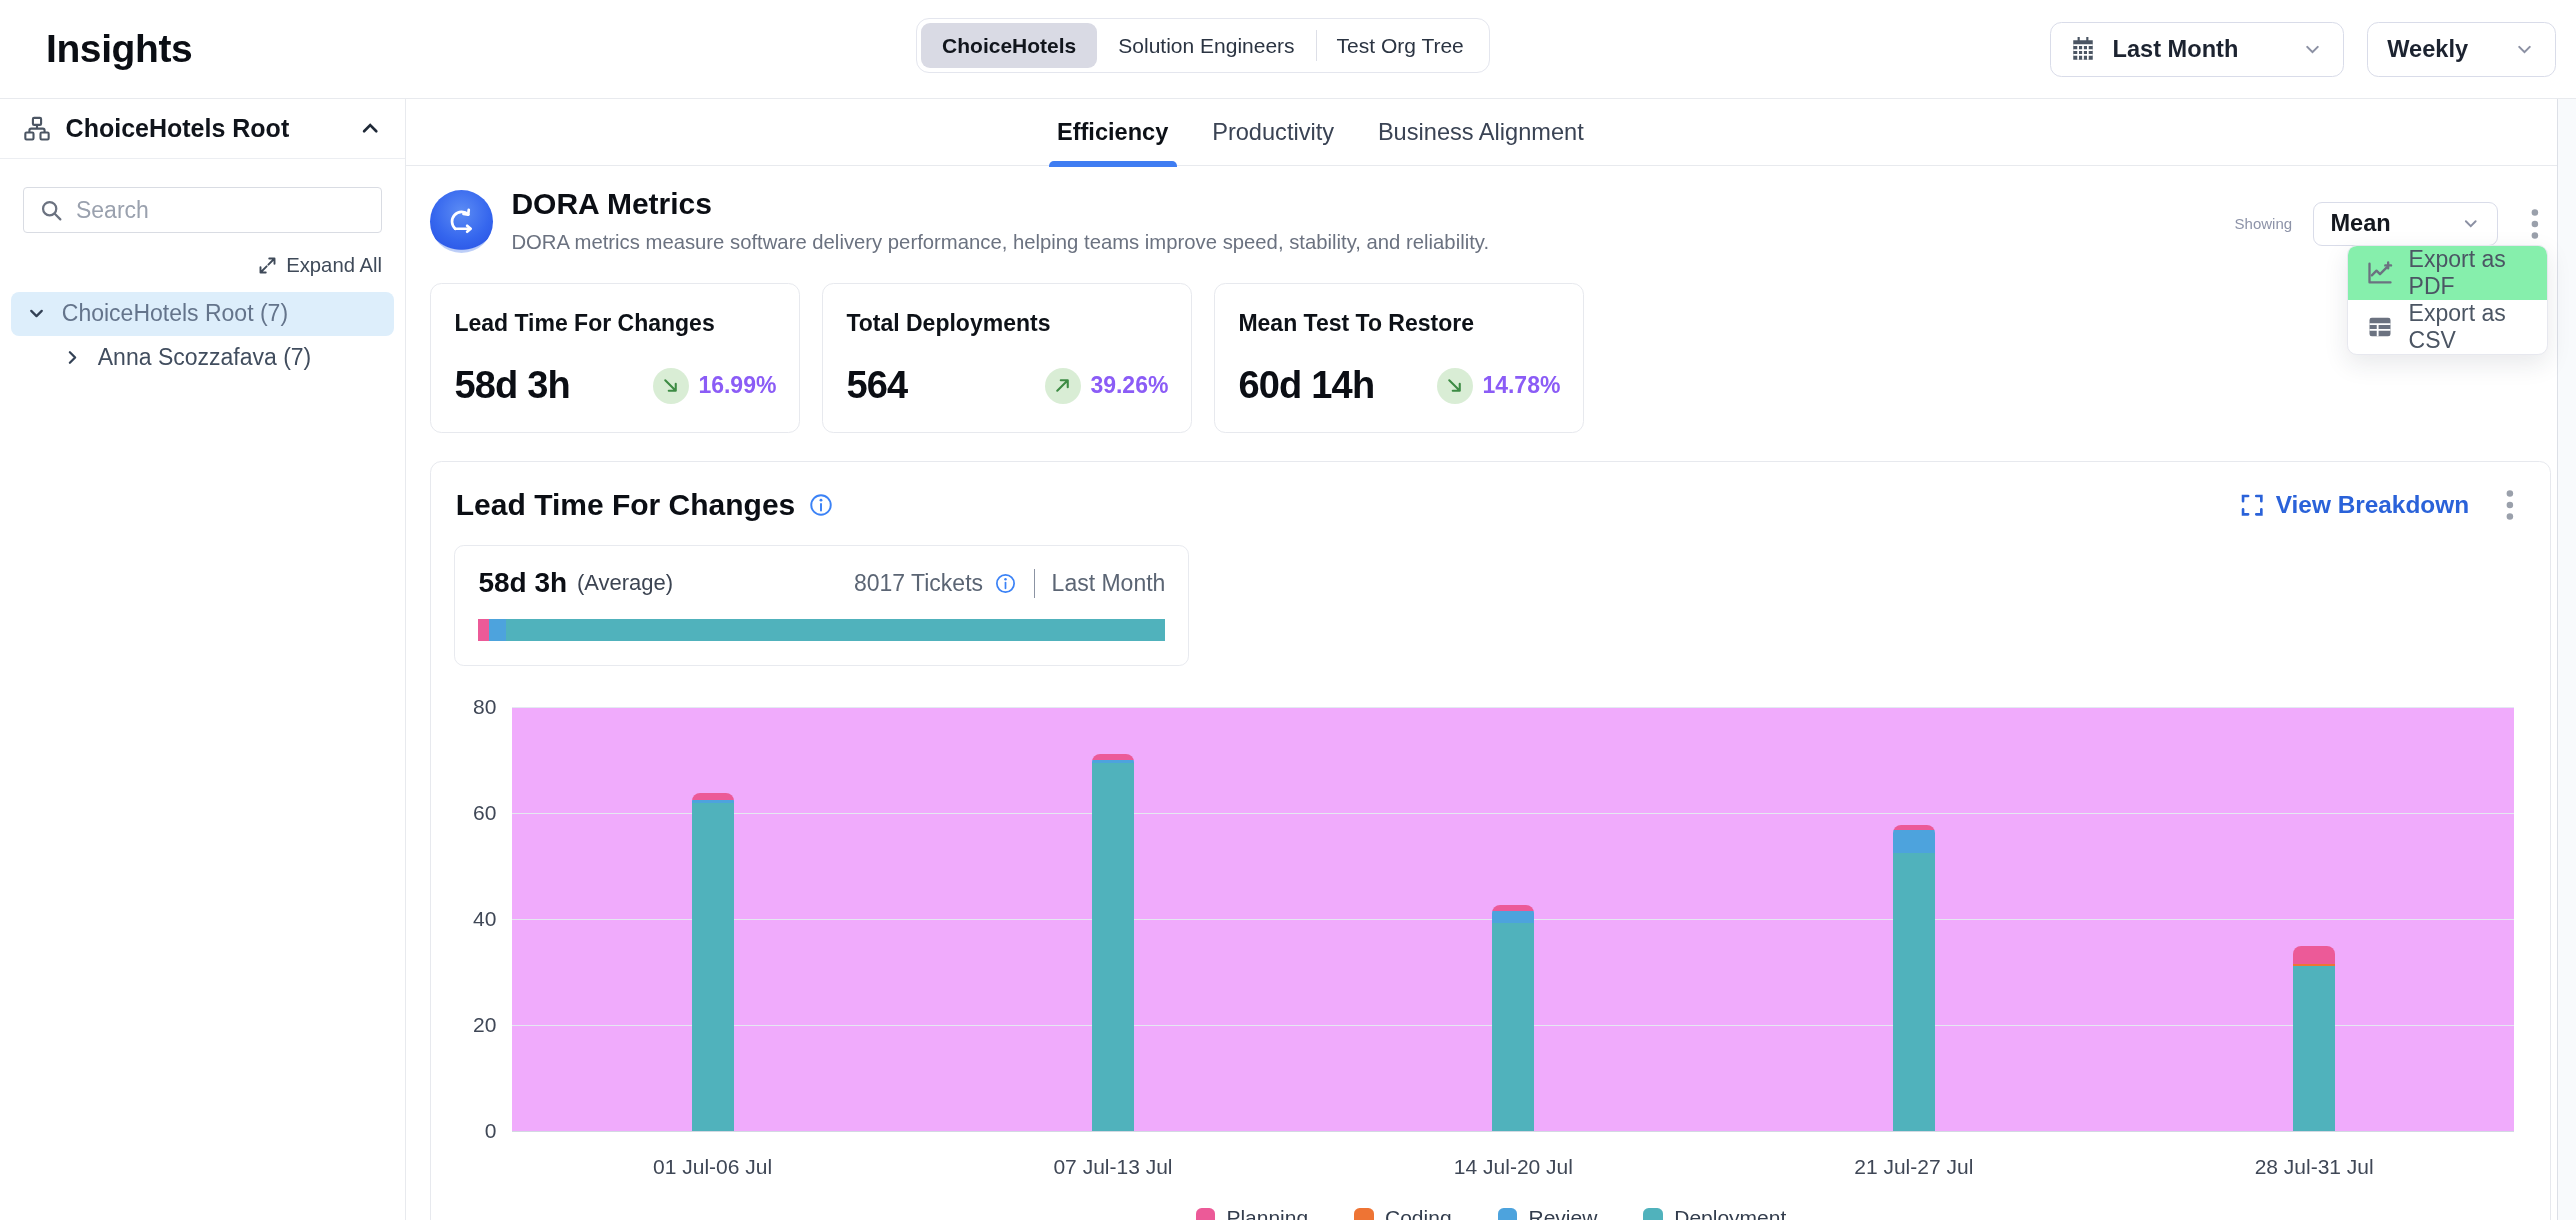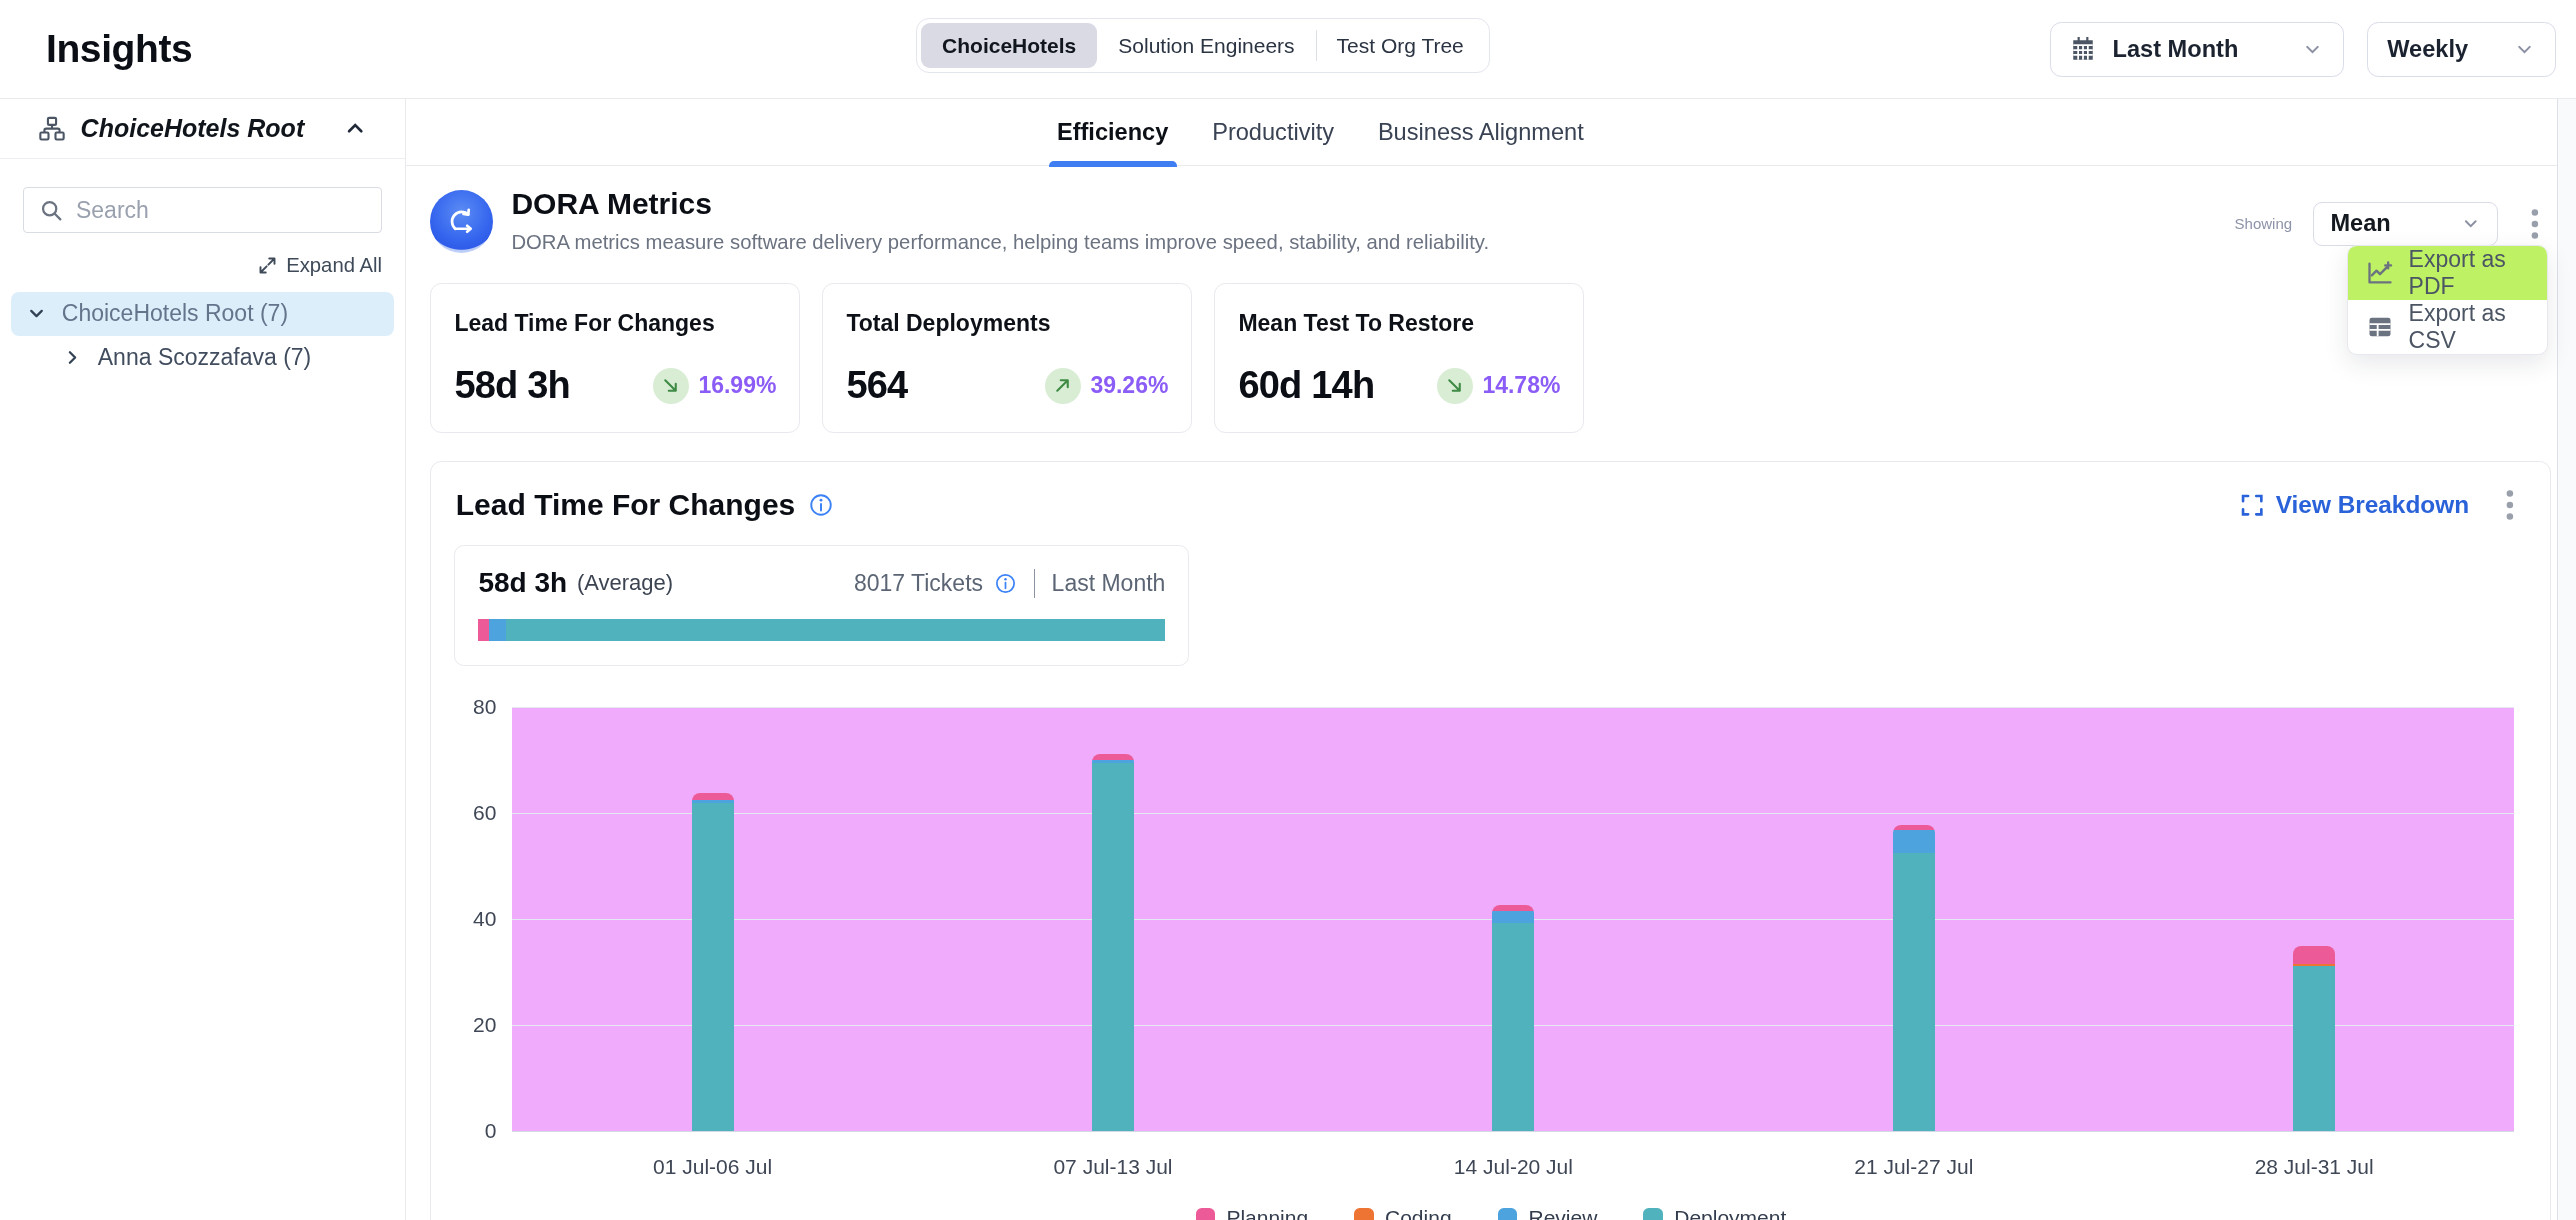--- a/index.html
+++ b/index.html
@@ -27,22 +27,22 @@
   .dd-daterange .chev, .dd-granularity .chev { margin-left:auto; }
 
   
   .page-body { display:flex; height:1121px; }
   .sidebar { width:406px; border-right:1.6px solid #e8eaee; background:#fff; flex:none; }
   .main { flex:1; position:relative; }
   .scroll-gutter { position:absolute; right:0; top:99px; bottom:0; width:19.5px;
     background:#f8fafc; border-left:0.8px solid #dde0e7; }
 
   
-  .sb-header { display:flex; align-items:center; gap:14.6px; padding:0 38px; height:60px;
-    border-bottom:1.6px solid #eceef2;font-style:italic; }
+  .sb-header { display:flex; align-items:center; gap:14.6px; padding:0 23px; height:60px;
+    border-bottom:1.6px solid #eceef2; }
   .sb-header-label { font-size:25px; font-weight:700; color:#10141b; flex:1; }
   .sb-search { margin:28px 23px 0; height:46px; border:1.6px solid #d9dce3; border-radius:4px;
     display:flex; align-items:center; gap:13px; padding:0 14.6px; }
   .sb-search input { border:none; outline:none; font-size:23px; flex:1; color:#374151;
     font-family:inherit; background:transparent; }
   .sb-search input::placeholder { color:#9aa1ae; }
   .sb-expand { display:flex; justify-content:flex-end; align-items:center; gap:8.1px;
     margin:21px 23px 0; font-size:20.3px; color:#3f4a59; cursor:pointer; }
   .sb-tree { margin:14.6px 11.4px 0; }
   .tree-row { display:flex; align-items:center; gap:13px; height:44px; padding:0 13px;
@@ -75,21 +75,21 @@
     display:flex; align-items:center; padding:0 16.3px; font-size:23.6px; font-weight:700; color:#14181f; cursor:pointer; }
   .mean-select .chev { margin-left:auto; }
   .kebab { width:32.5px; height:44px; display:flex; align-items:center; justify-content:center; cursor:pointer; }
 
   
   .export-menu { position:absolute; left:1941px; top:146px; width:201px; background:#fff;
     border:0.8px solid #e7e8ef; border-radius:9.8px; box-shadow:0 8.1px 24.4px rgba(30,35,60,.10);
     overflow:hidden; z-index:30; }
   .export-item { height:54px; display:flex; align-items:center; gap:14.6px; padding:0 18px;
     font-size:23px; color:#4b5563; cursor:pointer; }
-  .export-item.hover { background:#bef264; }
+  .export-item.hover { background:#86efac; }
 
   
   .cards-row { display:flex; gap:22px; margin-top:29px; }
   .metric-card { width:370px; height:150px; border:1.6px solid #e7e9ee; border-radius:11.4px;
     background:#fff; padding:26px 23px 24.4px; display:flex; flex-direction:column; }
   .metric-title { font-size:23px; font-weight:700; color:#0d1117; }
   .metric-value-row { margin-top:auto; display:flex; align-items:center; }
   .metric-value { font-size:38px; font-weight:800; color:#0b0e14; letter-spacing:-0.8px; }
   .metric-suffix { font-size:21px; font-weight:600; color:#111827; margin-left:8.1px; }
   .metric-badge { margin-left:auto; display:flex; align-items:center; gap:9.8px; }

